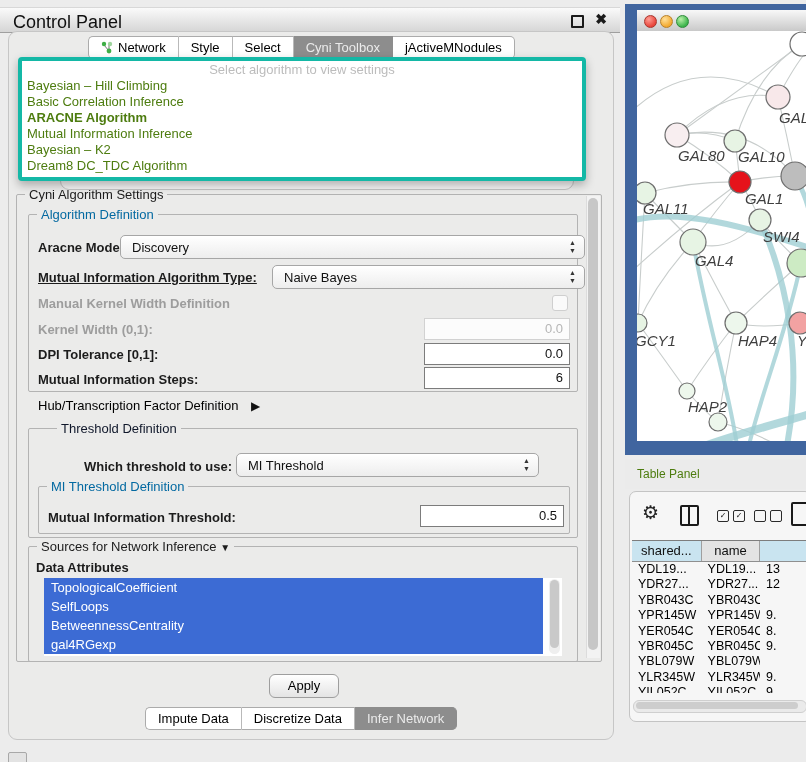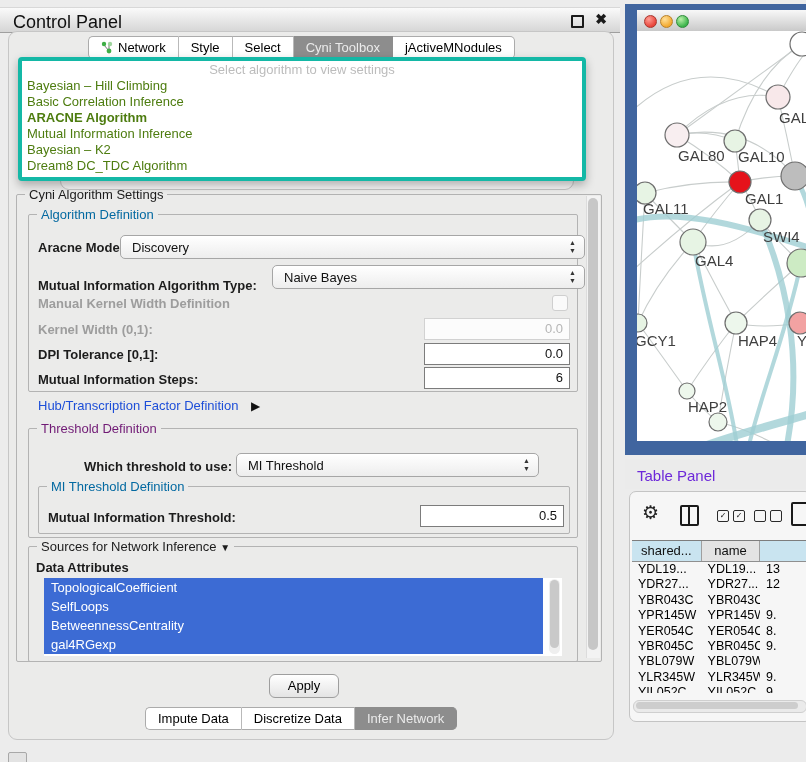--- a/index.html
+++ b/index.html
@@ -33,25 +33,25 @@
   .popup-item{height:16px;line-height:16px;padding-left:5px;font-size:13px;color:#4d7c0f;white-space:nowrap;}
   .popup-item.bold{font-weight:bold;}
   .combo-sliver{left:60px;top:168px;width:512px;height:20px;background:#f3f3f3;
     border:1px solid #c3c3c3;border-radius:9px;z-index:1;}
 
   
   .group{border:1px solid #b3b3b3;border-radius:2px;background:transparent;}
   .legend{position:absolute;top:-8px;left:8px;background:#ebebea;padding:0 4px;font-size:13px;
     color:#1c1c1c;white-space:nowrap;}
   .legend.blue{color:#0369a1;}
-  .legend.green{color:#701a75;}
+  .legend.green{color:#0f172a;margin-left:20px;}
 
   .lbl{position:absolute;font-size:13px;font-weight:bold;color:#1c1c1c;white-space:nowrap;}
   .lbl.dim{color:#9d9d9d;}
-  .lbl.plain{font-weight:normal;color:#1d4ed8;}
+  .lbl.plain{font-weight:normal;color:#000000;}
 
   .combo{position:absolute;height:22px;background:linear-gradient(#ffffff,#ededed);
     border:1px solid #a6a6a6;border-radius:5px;font-size:13px;display:flex;align-items:center;
     padding-left:11px;box-shadow:inset 0 1px 0 #fff;}
   .combo .arrows{position:absolute;right:8px;top:3px;font-size:7px;line-height:8px;color:#333;text-align:center;}
 
   .field{position:absolute;height:20px;background:#fff;border:1px solid #b9b9b9;
     font-size:13px;line-height:20px;text-align:right;padding:0 6px;}
   .field.strong{border:1.5px solid #7c7c7c;}
   .field.dim{color:#b6b6b6;background:#fcfcfc;border-color:#d2d2d2;}
@@ -71,25 +71,25 @@
     background:linear-gradient(#ffffff,#e4e4e4);font-size:13px;text-align:center;line-height:21px;color:#000;}
 
   
   .net-window{left:625px;top:4px;width:181px;height:451px;background:#40659f;}
   .net-titlebar{position:absolute;left:12px;top:6px;right:0;height:21px;
     background:linear-gradient(#f8f8f8,#c9c9c9);border-bottom:1px solid #8f8f8f;}
   .light{position:absolute;top:5px;width:11px;height:11px;border-radius:50%;}
   .light.red{background:radial-gradient(circle at 35% 30%,#ff9d94,#e8453a 70%);border:1px solid #a8352c;}
   .light.yellow{background:radial-gradient(circle at 35% 30%,#ffe09a,#f3a92f 70%);border:1px solid #b8812a;}
   .light.green{background:radial-gradient(circle at 35% 30%,#b9f0a8,#3cb44b 70%);border:1px solid #2e8b3a;}
-  .net-canvas{position:absolute;left:12px;top:27px;right:0;bottom:14px;background:#fff;overflow:hidden;}
+  .net-canvas{position:absolute;left:12px;top:27px;right:0;bottom:14px;background:#fff;overflow:hidden;font-style:italic;}
 
   
   .tp-bar{left:625px;top:459px;width:181px;height:30px;background:#ebebeb;}
-  .tp-title{position:absolute;left:12px;top:8px;font-size:15px;color:#6d28d9;}
+  .tp-title{position:absolute;left:12px;top:8px;font-size:12px;color:#4d7c0f;}
   .tp-box{left:629px;top:491px;width:181px;height:229px;background:#f6f6f6;
     border:1px solid #c4c4c4;border-radius:7px;}
   .gear{position:absolute;left:12px;top:9px;font-size:19px;color:#222;font-family:"DejaVu Sans",sans-serif;line-height:22px;}
   .colicon{position:absolute;left:50px;top:13px;width:15px;height:17px;border:2px solid #1a1a1a;border-radius:2px;}
   .colicon .mid{position:absolute;left:6px;top:0;width:2px;height:100%;background:#1a1a1a;}
   .chkpair{position:absolute;top:18px;display:flex;gap:4px;}
   .chkpair .b{width:10px;height:10px;border:1.5px solid #2a2a2a;border-radius:2px;font-size:8px;line-height:9px;text-align:center;color:#111;}
   .pageicon{position:absolute;left:161px;top:10px;width:16px;height:20px;border:2px solid #1a1a1a;border-radius:2px;background:#f6f6f6;}
 
   .tbl{position:absolute;left:2px;top:48px;width:177px;height:152px;overflow:hidden;border-top:1px solid #7d7d7d;}
@@ -165,21 +165,21 @@
   <div class="abs group" style="left:28px;top:214px;width:548px;height:176px;">
     <span class="legend blue">Algorithm Definition</span>
   </div>
 
   <span class="lbl" style="left:38px;top:240px;">Aracne Mode:</span>
   <div class="abs combo" style="left:120px;top:235px;width:452px;">
     <span>Discovery</span>
     <span class="arrows">▲<br>▼</span>
   </div>
 
-  <span class="lbl" style="left:38px;top:278px;">Mutual Information Algorithm Type:</span>
+  <span class="lbl" style="left:38px;top:270px;text-decoration:underline;">Mutual Information Algorithm Type:</span>
   <div class="abs combo" style="left:272px;top:265px;width:300px;">
     <span>Naive Bayes</span>
     <span class="arrows">▲<br>▼</span>
   </div>
 
   <span class="lbl dim" style="left:38px;top:296px;">Manual Kernel Width Definition</span>
   <span class="chk" style="left:552px;top:295px;"></span>
 
   <span class="lbl dim" style="left:38px;top:322px;">Kernel Width (0,1):</span>
   <div class="abs field dim" style="left:424px;top:318px;width:132px;">0.0</div>

